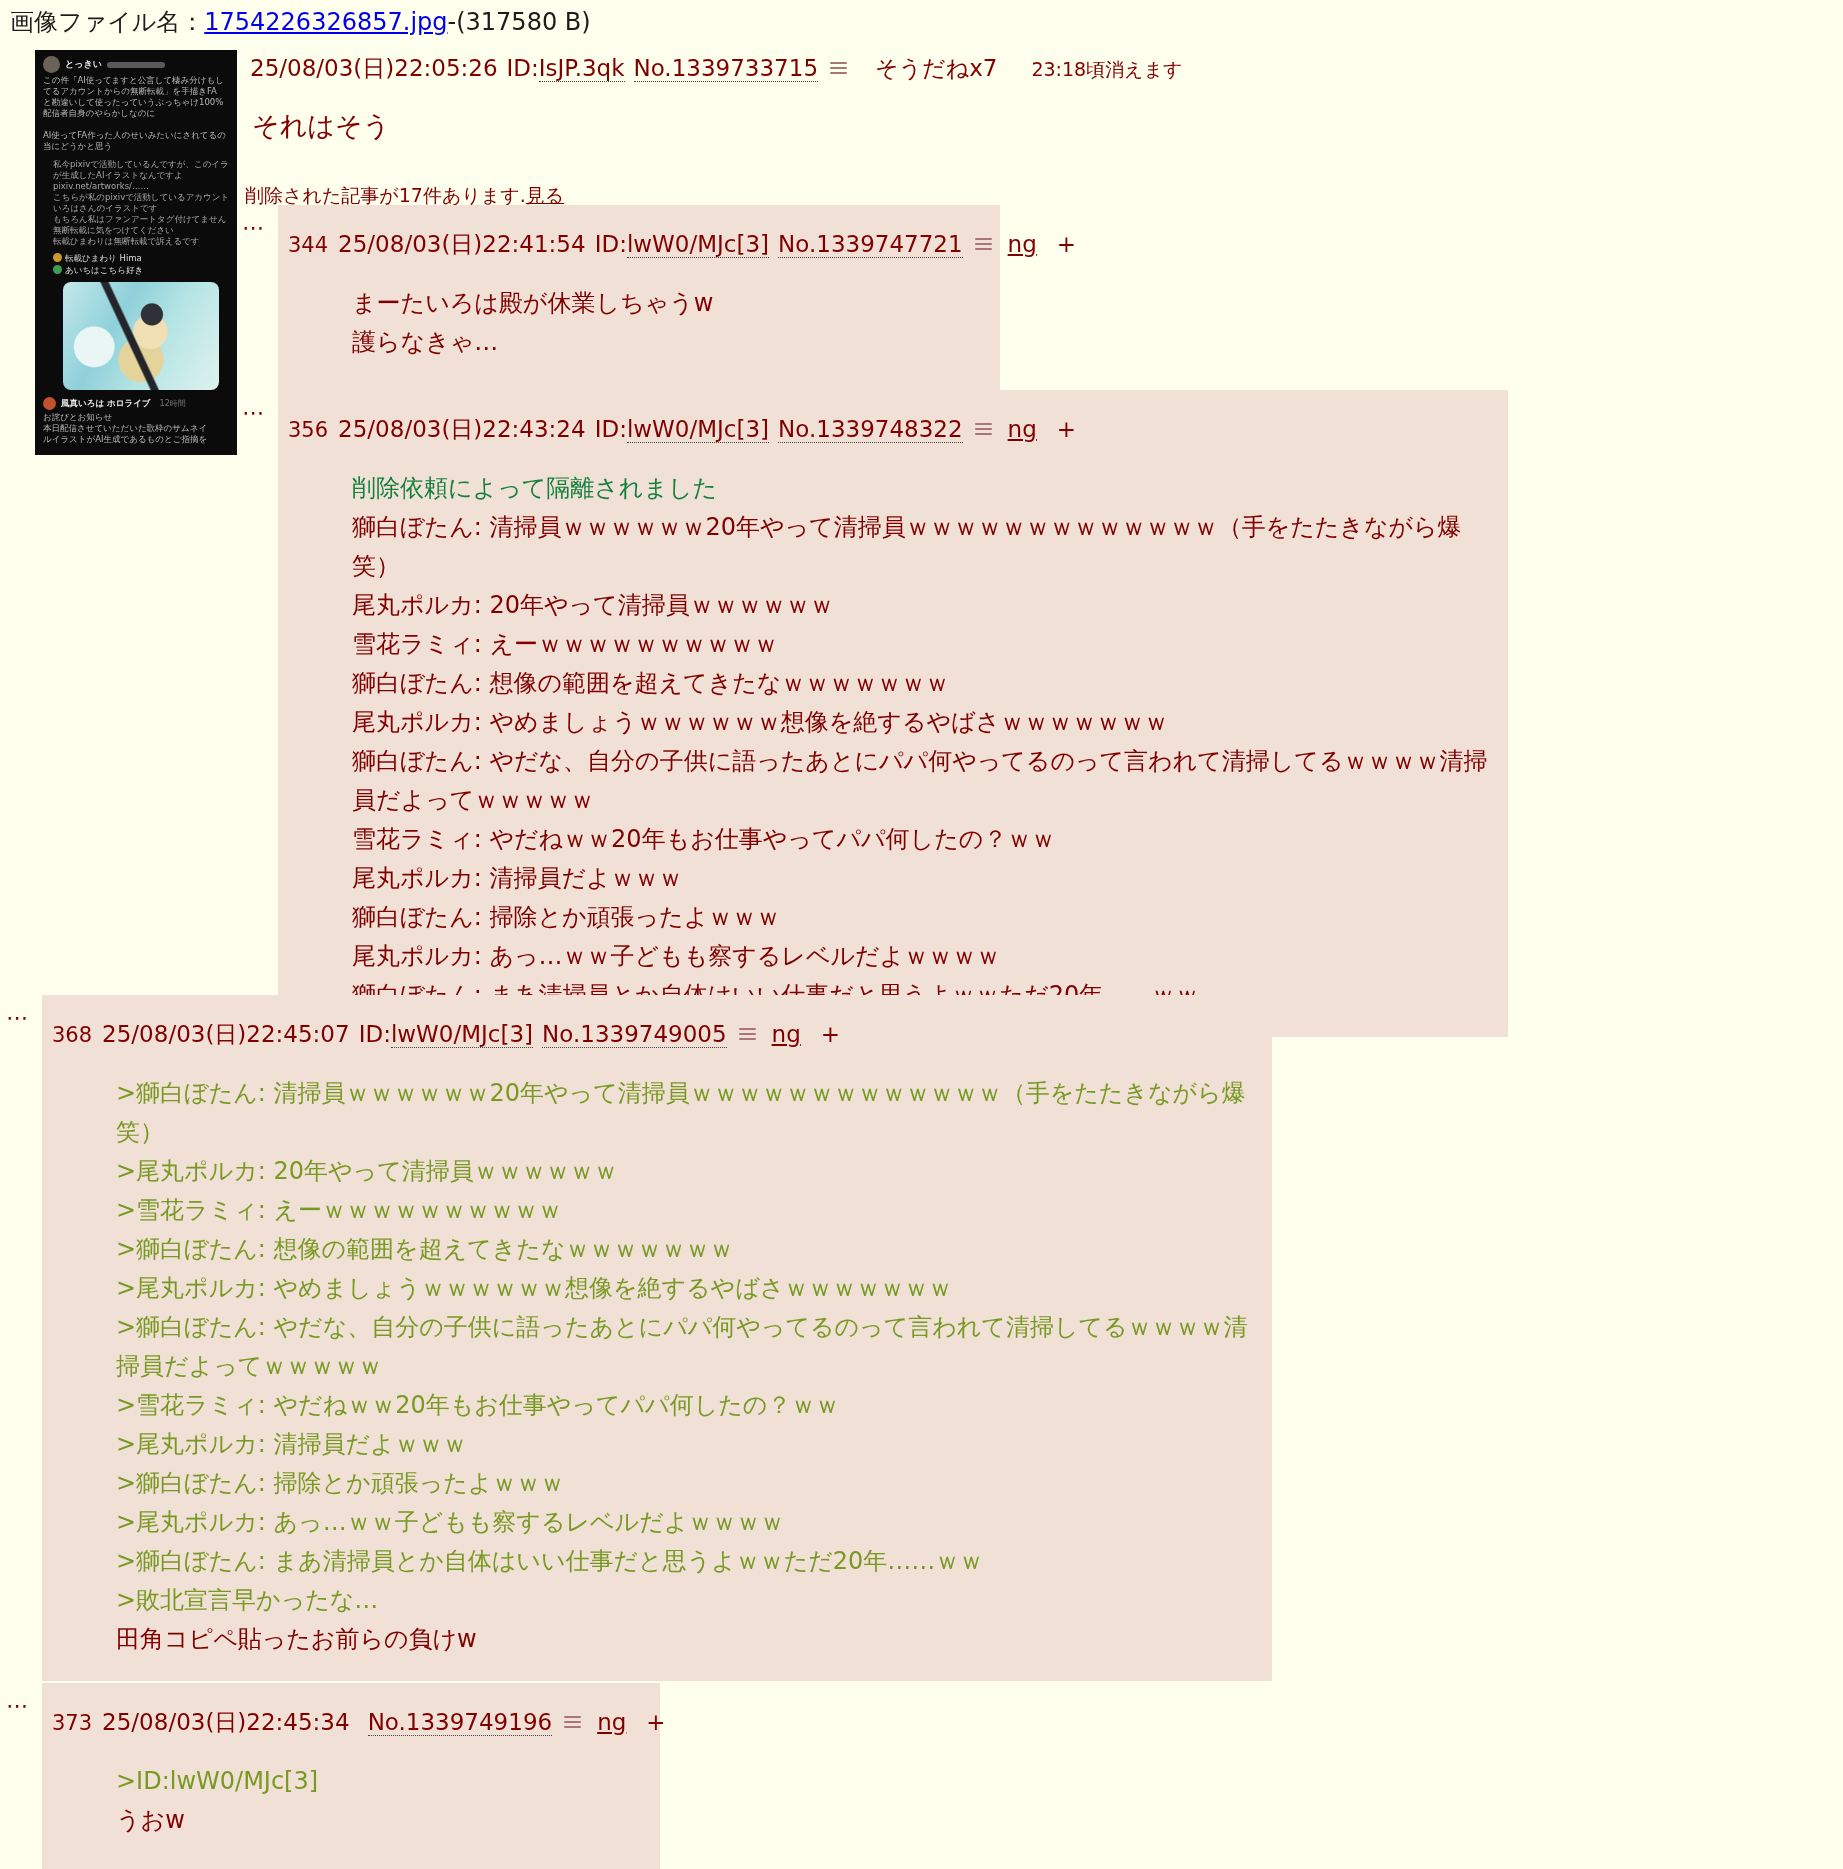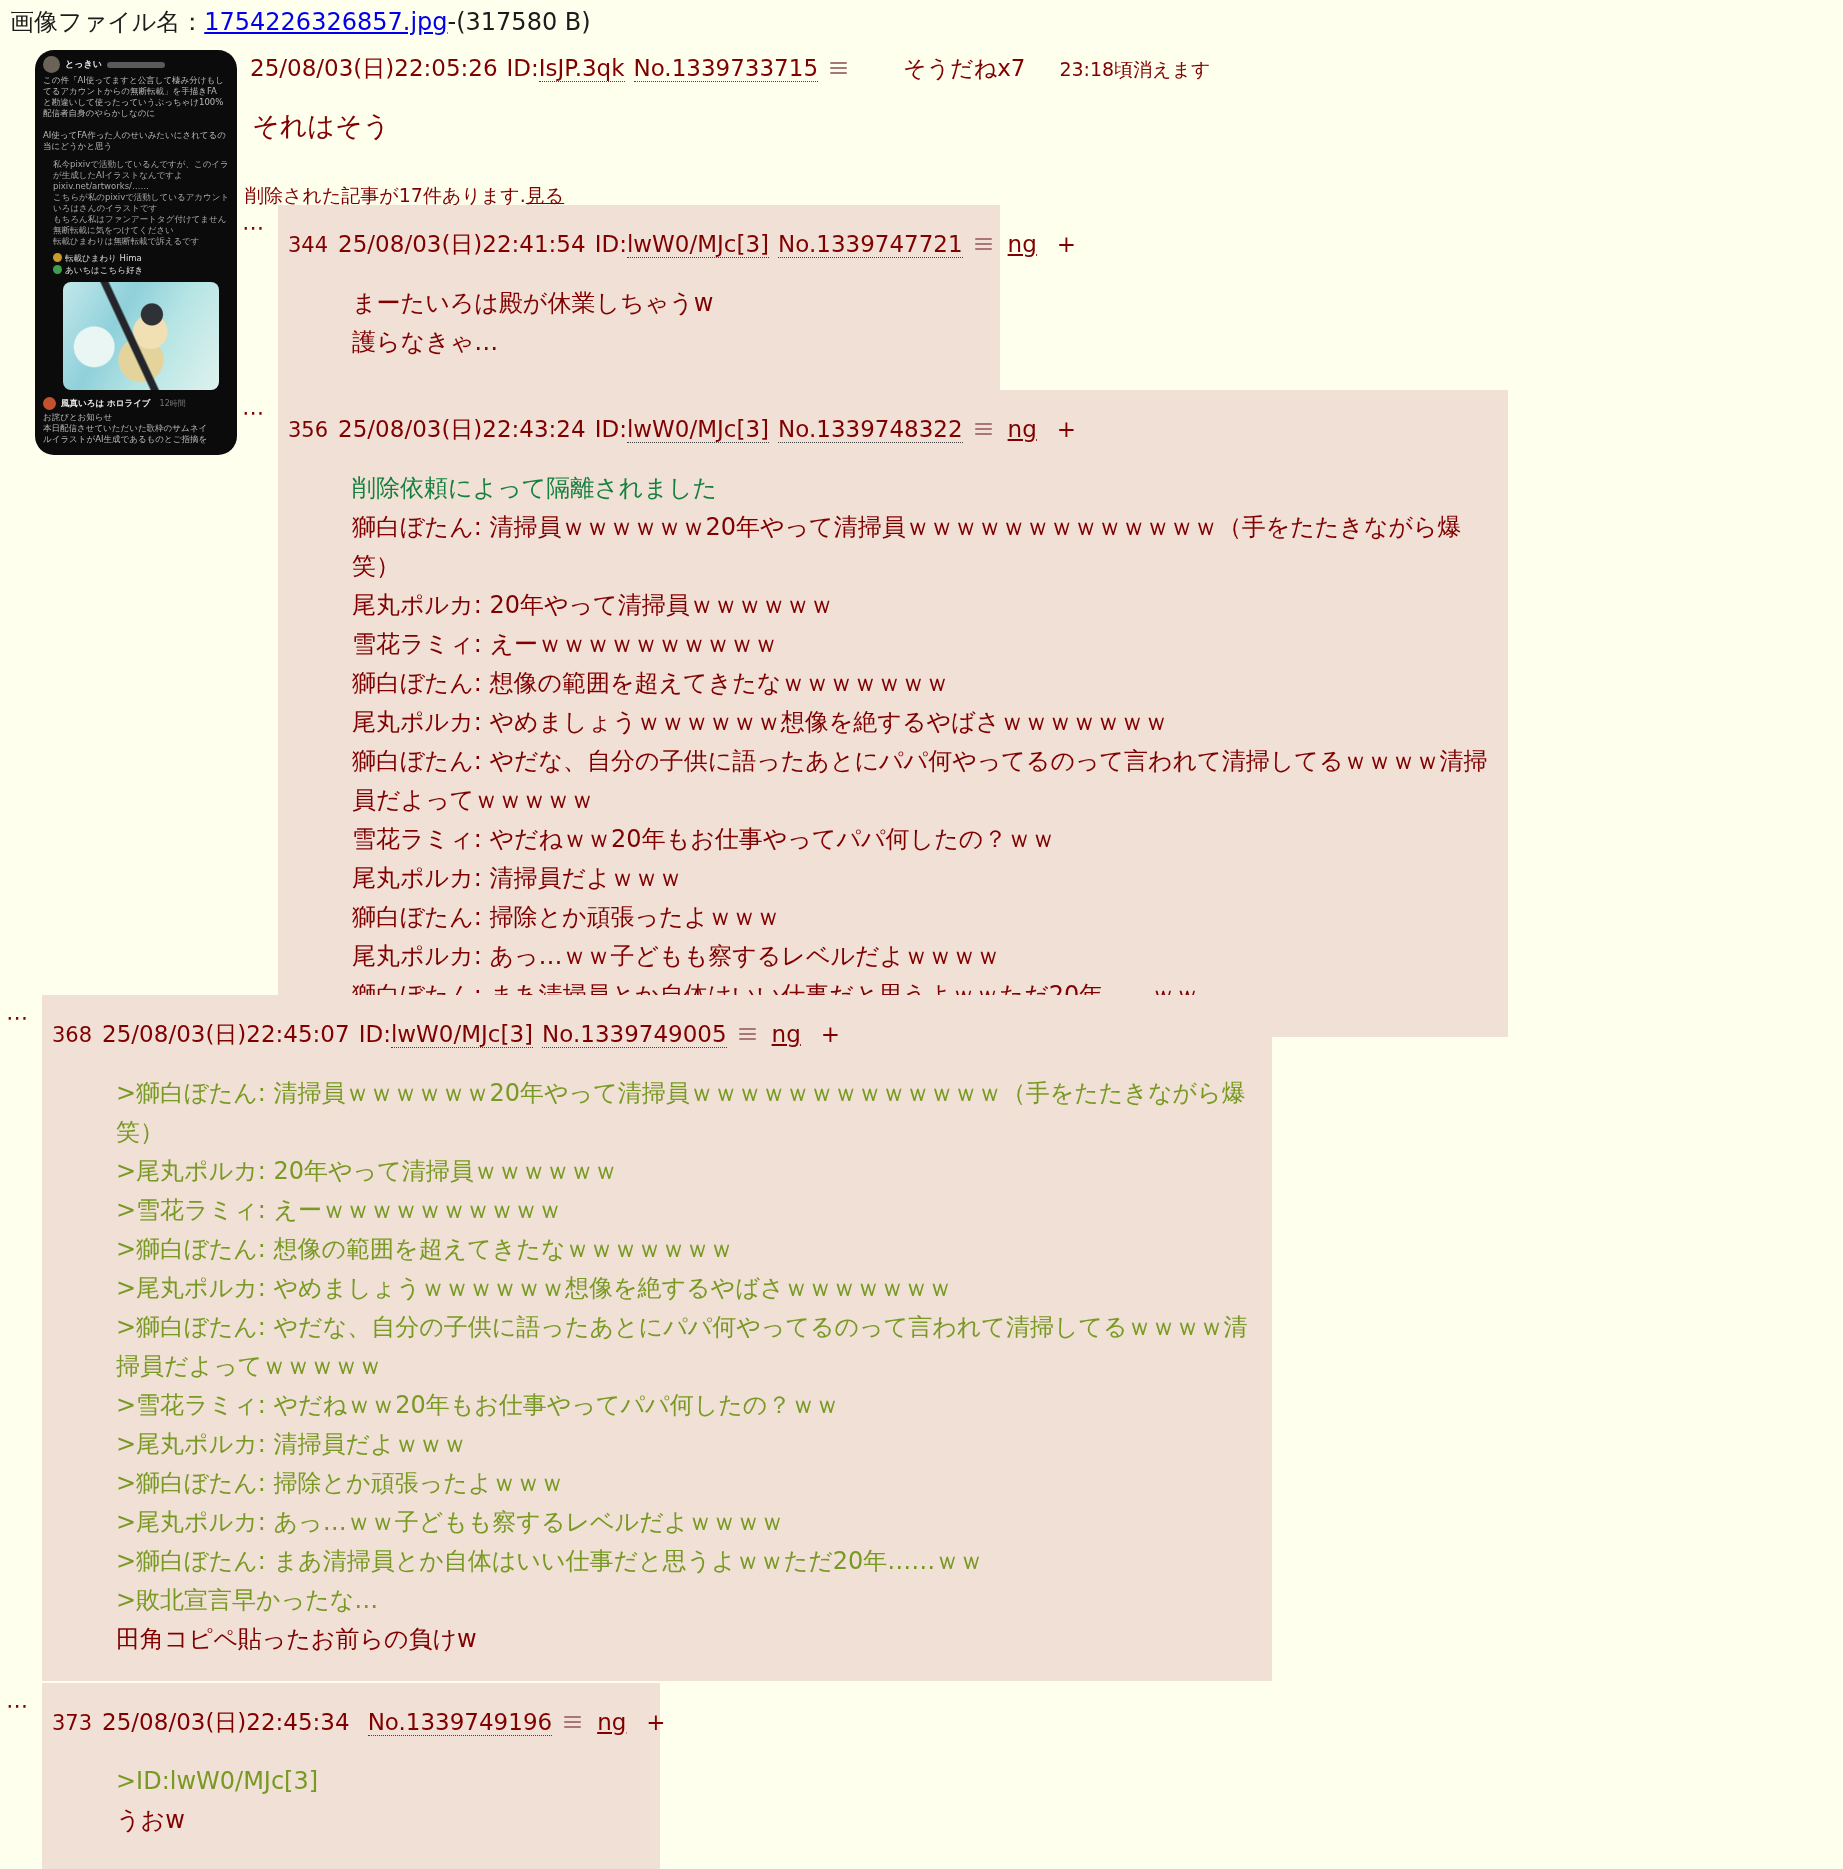--- a/index.html
+++ b/index.html
@@ -12,21 +12,21 @@
     overflow:hidden;
   }
   #page{position:absolute;inset:0;}
 
   
   .topbar{position:absolute;left:10px;top:6px;font-size:24px;color:#1c1c1c;}
   .topbar a{color:#0000EE;text-decoration:underline;cursor:pointer;}
 
   
   .thumb{position:absolute;left:35px;top:50px;width:202px;height:405px;
-    background:#0b0b0c;overflow:hidden;cursor:pointer;border-radius:19px;}
+    background:#0b0b0c;overflow:hidden;cursor:pointer;}
   .tw{padding:6px 8px 0 8px;}
   .tw-head{display:flex;align-items:center;gap:5px;margin-bottom:2px;}
   .tw-ava{width:17px;height:17px;border-radius:50%;background:#6b6258;flex:0 0 auto;}
   .tw-name{color:#e8e8e8;font-weight:bold;font-size:9px;white-space:nowrap;}
   .tw-handle{display:inline-block;width:58px;height:6px;background:#5a5a5a;border-radius:3px;}
   .tw-line{color:#b9b9b9;font-size:8.5px;line-height:11px;white-space:nowrap;overflow:hidden;}
   .tw-quote{margin-top:7px;margin-left:10px;}
   .tw-quote .tw-line{color:#a8a8a8;}
   .tw-link{color:#5f9ed1;}
   .tw-author{color:#ddd;font-size:8.5px;line-height:12px;white-space:nowrap;}
@@ -42,21 +42,21 @@
       radial-gradient(circle at 20% 60%,#e9f6f4 0 14%,rgba(0,0,0,0) 15%),
       linear-gradient(120deg,#c2e8ea 0%,#8fd0da 35%,#b4e4e4 60%,#dff2ee 100%);}
   .tw2-name{color:#e8e8e8;font-weight:bold;font-size:8.5px;}
   .tw2-meta{color:#777;font-size:8px;margin-left:4px;}
 
   
   .op-header{position:absolute;left:250px;top:53px;font-size:23px;white-space:nowrap;}
   .op-body{position:absolute;left:252px;top:108px;font-size:27px;text-align:center;}
   .deleted-notice{position:absolute;left:245px;top:183px;font-size:19px;}
   .deleted-notice a{color:#800000;text-decoration:underline;cursor:pointer;}
-  .souda{margin-left:56px;cursor:pointer;}
+  .souda{margin-left:28px;cursor:pointer;}
   .expire{margin-left:34px;font-size:19px;}
 
   .dotted{border-bottom:1px dotted #444;cursor:pointer;}
   .gap{display:inline-block;width:9px;}
 
   
   .menu-icon{display:inline-block;width:17px;height:13px;margin-left:12px;
     vertical-align:1px;cursor:pointer;}
   .menu-icon i{display:block;height:2px;margin:0 0 3px 0;background:#a97676;border-radius:1px;}
 

